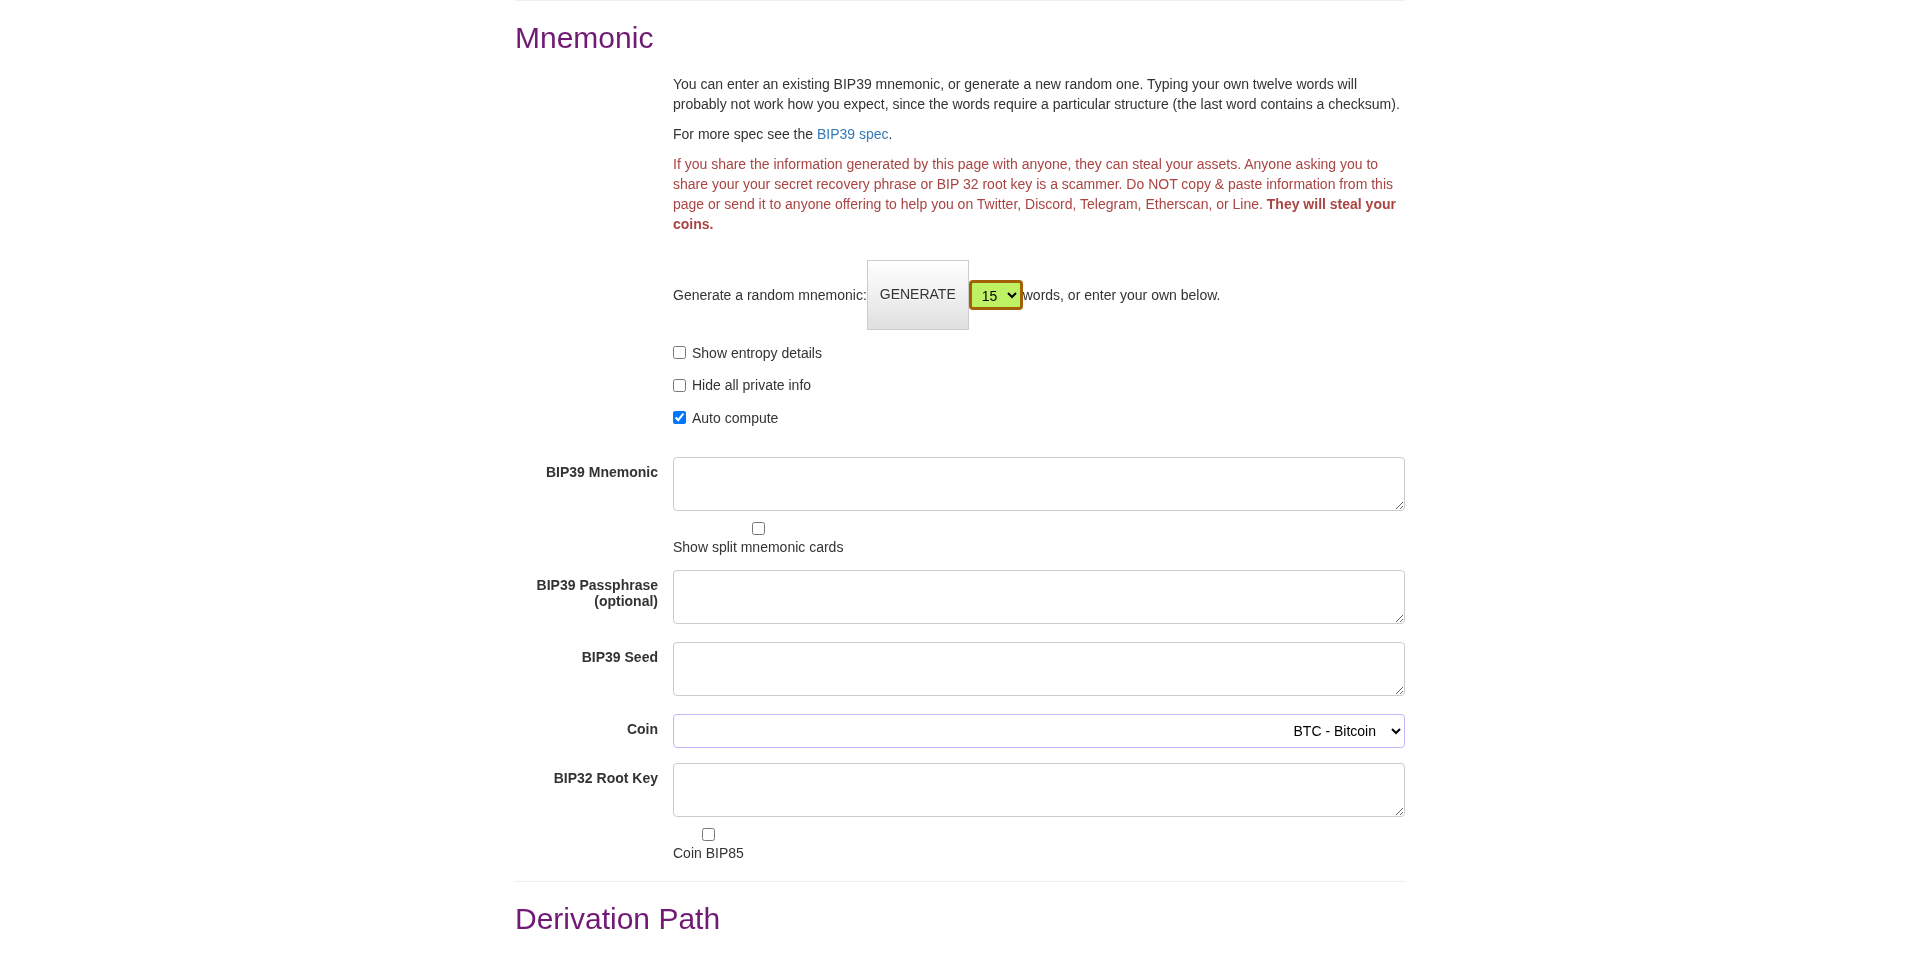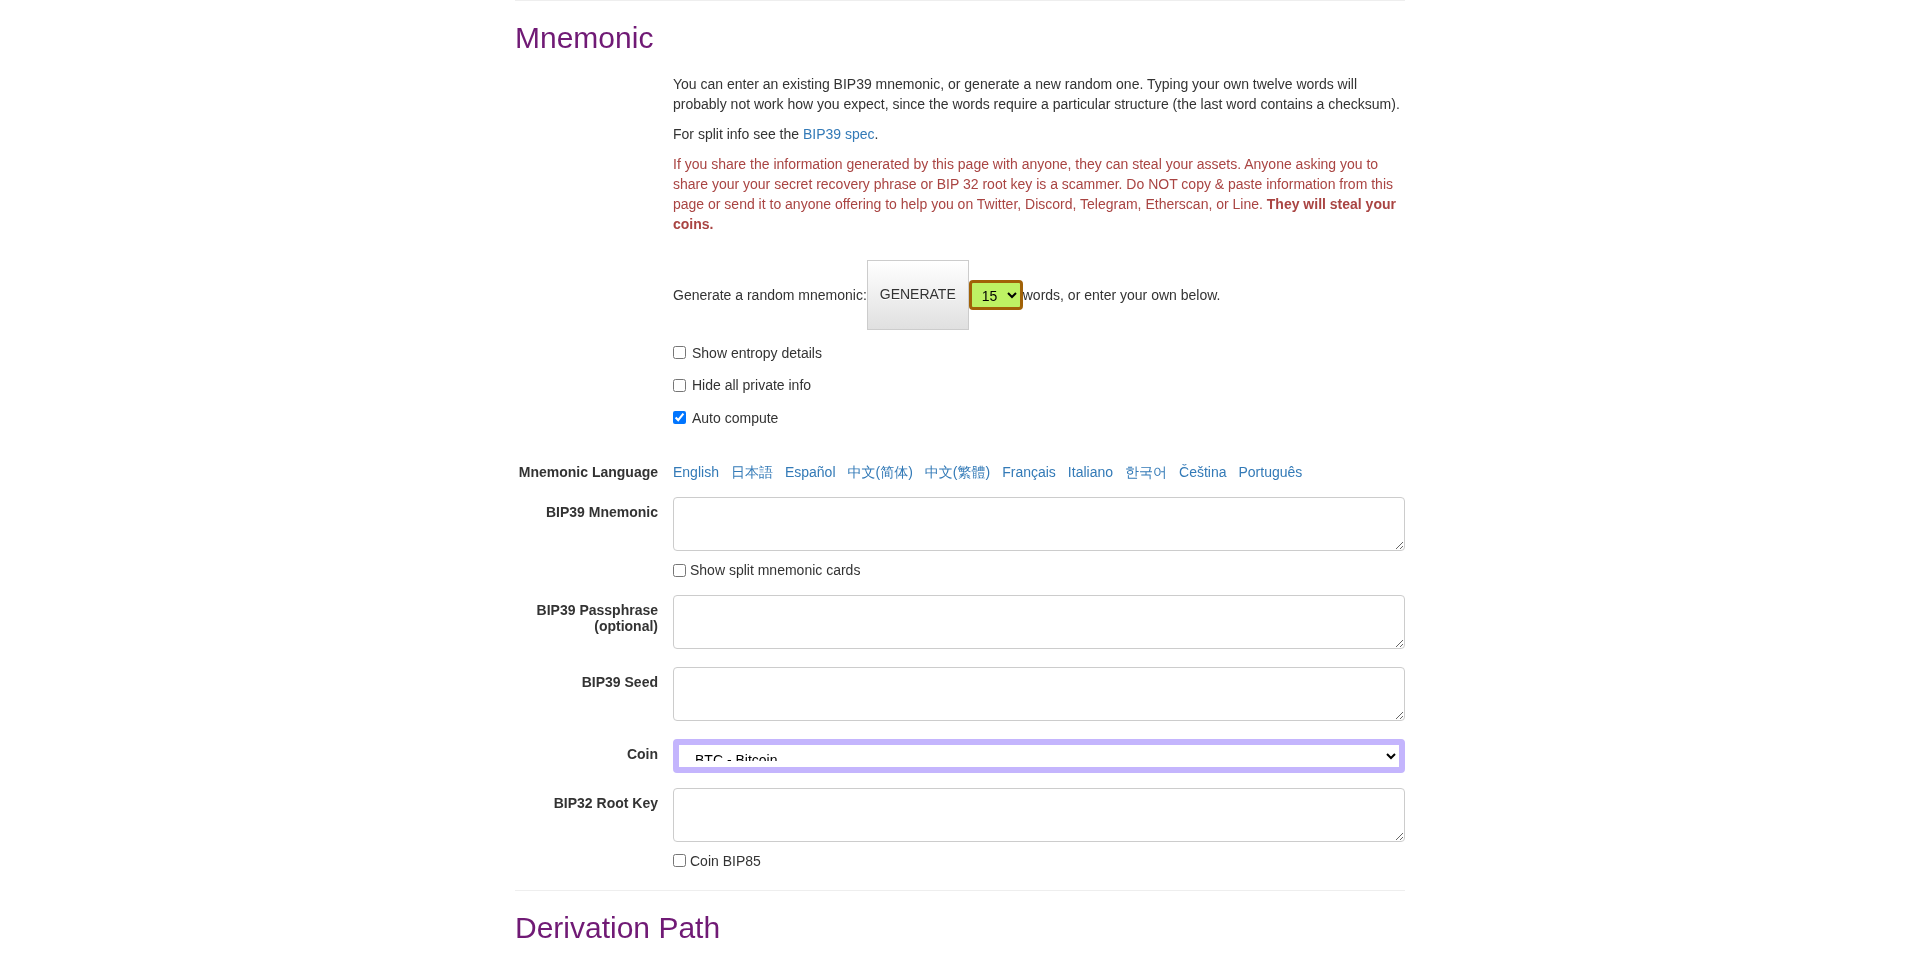--- a/index.html
+++ b/index.html
@@ -116,33 +116,35 @@
       border-radius: 4px;
       resize: vertical;
       font-family: inherit;
       line-height: 1.428;
     }
     select.form-control {
       width: 100%;
       height: 34px;
       padding: 6px 12px;
       font-size: 14px;
-      border: 6px solid #c4b5fd;
+      border: 1px solid #c4b5fd;
       border-radius: 4px;
       background: #fff;
+      text-align: right;
     }
     .inner-checkbox {
       margin-top: 8px;
     }
     .inner-checkbox label {
       font-weight: 400;
       display: inline-flex;
       align-items: center;
       gap: 4px;
       cursor: pointer;
+      flex-direction: column;
     }
     .section-divider {
       margin-top: 20px;
       margin-bottom: 20px;
     }
   </style>
 </head>
 <body>
 
 <div class="container">
@@ -150,21 +152,21 @@
 
   <h2>Mnemonic</h2>
 
   <div class="form-horizontal">
 
     <div class="form-group">
       <div class="col-label"></div>
       <div class="col-content">
         <p>You can enter an existing BIP39 mnemonic, or generate a new random one. Typing your own twelve words will probably not work how you expect, since the words require a particular structure (the last word contains a checksum).</p>
         <p>
-          <span>For split info see the </span><a href="#">BIP39 spec</a><span>.</span>
+          <span>For more spec see the </span><a href="#">BIP39 spec</a><span>.</span>
         </p>
         <p class="text-danger">
           <span>If you share the information generated by this page with anyone, they can steal your assets. Anyone asking you to share your your secret recovery phrase or BIP 32 root key is a scammer. Do NOT copy &amp; paste information from this page or send it to anyone offering to help you on Twitter, Discord, Telegram, Etherscan, or Line. </span><strong>They will steal your coins.</strong>
         </p>
       </div>
     </div>
 
     <div class="form-group">
       <div class="col-label"></div>
       <div class="col-content">
@@ -191,37 +193,20 @@
         </div>
         <div class="checkbox-row">
           <label>
             <input type="checkbox" checked="" style="">
             <span>Auto compute</span>
           </label>
         </div>
       </div>
     </div>
 
-    <div class="form-group">
-      <div class="col-label">Mnemonic Language</div>
-      <div class="col-content">
-        <div class="languages">
-          <a href="#">English</a>
-          <a href="#">日本語</a>
-          <a href="#">Español</a>
-          <a href="#">中文(简体)</a>
-          <a href="#">中文(繁體)</a>
-          <a href="#">Français</a>
-          <a href="#">Italiano</a>
-          <a href="#">한국어</a>
-          <a href="#">Čeština</a>
-          <a href="#">Português</a>
-        </div>
-      </div>
-    </div>
 
     <div class="form-group">
       <div class="col-label">BIP39 Mnemonic</div>
       <div class="col-content">
         <textarea class="form-control" style=""></textarea>
         <div class="inner-checkbox">
           <label>
             <input type="checkbox" style="">
             <span>Show split mnemonic cards</span>
           </label>

